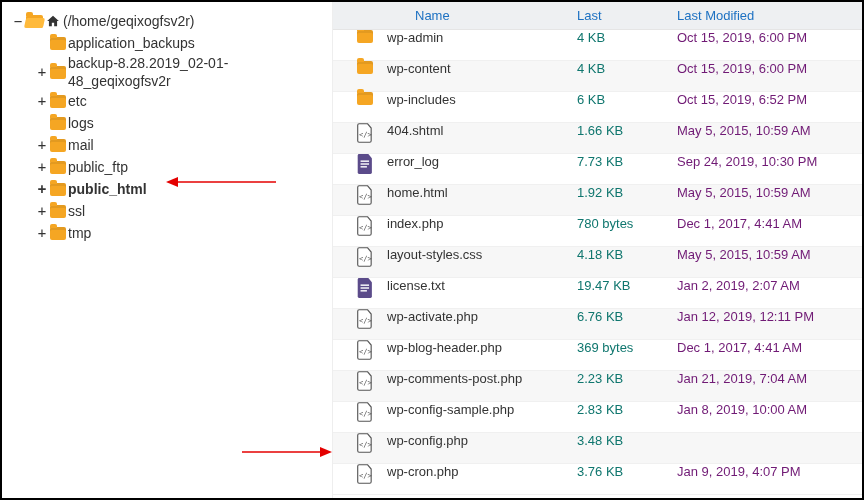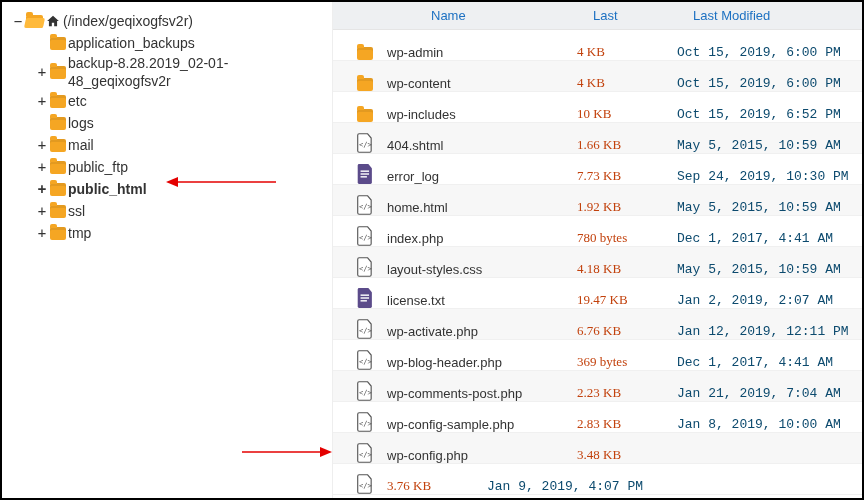--- a/index.html
+++ b/index.html
@@ -12,33 +12,33 @@
   .tree .row { display: flex; align-items: center; gap: 2px; cursor: pointer; }
   .tree .toggle { width: 12px; display: inline-block; text-align: center; font-family: monospace; font-size: 14px; color: #333; }
   .tree .children { margin-left: 24px; list-style: none; }
   .tree .bold > .row { font-weight: bold; }
   .folder-icon { width: 16px; height: 13px; background: #f5a623; border-radius: 2px; position: relative; display: inline-block; box-shadow: inset 0 3px 0 rgba(0,0,0,0.07); }
   .folder-icon::before { content:""; position:absolute; top:-3px; left:0; width:7px; height:4px; background:#f5a623; border-radius:2px 2px 0 0; }
   .folder-open { width: 17px; height: 13px; background:#f5a623; border-radius:2px; position:relative; display:inline-block; }
   .folder-open::before { content:""; position:absolute; top:-3px; left:0; width:7px; height:4px; background:#f5a623; border-radius:2px 2px 0 0; }
   .folder-open::after { content:""; position:absolute; top:3px; left:-1px; width:19px; height:10px; background:#ffba3c; transform: skewX(-12deg); border-radius:2px; }
   .home-icon svg { width:16px; height:14px; display:block; }
-  .file-header { display:flex; align-items:center; height:28px; background:#eef0f2; border-bottom:1px solid #e5e5e5; padding-left:40px; }
+  .file-header { display:flex; align-items:center; height:28px; background:#eef0f2; border-bottom:1px solid #e5e5e5; padding-left:24px; }
   .file-header .col { color:#1d71c2; font-size:13px; cursor:pointer; }
   .col-name { flex: 0 0 220px; padding-left: 48px;}
   .file-header .col-name { padding-left: 58px; }
   .col-size { flex: 0 0 100px; }
   .col-mod { flex: 1; }
   .file-list { flex:1; overflow:hidden; }
-  .file-row { display:flex; align-items:flex-end; height:31px; padding-left:24px; border-bottom:1px solid #f0f0f0; cursor:pointer; }
+  .file-row { display:flex; align-items:flex-start; height:31px; padding-left:24px; border-bottom:1px solid #f0f0f0; cursor:pointer; }
   .file-row:nth-child(even) { background:#f7f7f7; }
   .file-row .icon-cell { width: 30px; display:flex; align-items:center; }
   .file-row .name-cell { flex:0 0 190px; }
-  .file-row .size-cell { flex:0 0 100px; color:#c2410c;font-family:Liberation Serif, serif; }
-  .file-row .mod-cell  { flex:1; color:#0c4a6e;font-family:Liberation Mono, monospace; }
+  .file-row .size-cell { flex:0 0 100px; color:#0f766e; }
+  .file-row .mod-cell  { flex:1; color:#701a75; }
   .file-icon { width:17px; height:20px; position:relative; }
   .file-icon svg { width:17px; height:20px; display:block; }
   .arrow { position:absolute; pointer-events:none; }
   .arrow svg { display:block; }
   .arrow1 { left: 164px; top: 174px; }
   .arrow2 { left: 240px; top: 444px; }
 </style>
 </head>
 <body>
 
@@ -48,21 +48,21 @@
     <ul class="tree">
       <li>
         <div class="row">
           <span class="toggle">−</span>
           <span class="folder-open"></span>
           <span class="home-icon">
             <svg viewBox="0 0 24 24">
                 <path fill="#333" d="M12 3l10 9h-3v9h-5v-6h-4v6H5v-9H2z"></path>
               </svg>
           </span>
-          <span>(/index/geqixogfsv2r)</span>
+          <span>(/home/geqixogfsv2r)</span>
         </div>
         <ul class="children" id="tree-children">
             <li>
               <div class="row">
                 <span class="toggle"></span>
                 <span class="folder-icon"></span> 
                 <span>application_backups</span>
               </div>
             </li>
             <li>
@@ -147,21 +147,21 @@
           </div>
           <div class="name-cell">wp-content</div>
           <div class="size-cell">4 KB</div>
           <div class="mod-cell">Oct 15, 2019, 6:00 PM</div>
         </div>
         <div class="file-row">
           <div class="icon-cell">
             <span class="folder-icon"></span>
           </div>
           <div class="name-cell">wp-includes</div>
-          <div class="size-cell">10 KB</div>
+          <div class="size-cell">6 KB</div>
           <div class="mod-cell">Oct 15, 2019, 6:52 PM</div>
         </div>
         <div class="file-row">
           <div class="icon-cell">
             <span class="file-icon">
               <svg viewBox="0 0 24 28">
                 <path fill="#fff" stroke="#555" stroke-width="1.6" d="M3 1h12l5 6v18a2 2 0 0 1-2 2H3a2 2 0 0 1-2-2V3a2 2 0 0 1 2-2z"></path>
                 <text x="12" y="19" text-anchor="middle" font-size="10" font-family="monospace" fill="#555">&lt;/&gt;</text>
               </svg>
             </span>
@@ -305,20 +305,21 @@
         </div>
         <div class="file-row">
           <div class="icon-cell">
             <span class="file-icon">
               <svg viewBox="0 0 24 28">
                 <path fill="#fff" stroke="#555" stroke-width="1.6" d="M3 1h12l5 6v18a2 2 0 0 1-2 2H3a2 2 0 0 1-2-2V3a2 2 0 0 1 2-2z"></path>
                 <text x="12" y="19" text-anchor="middle" font-size="10" font-family="monospace" fill="#555">&lt;/&gt;</text>
               </svg>
             </span>
           </div>
+          <div class="name-cell">wp-cron.php</div>
           <div class="size-cell">3.76 KB</div>
           <div class="mod-cell">Jan 9, 2019, 4:07 PM</div>
         </div>
       </div>
   </div>
 
   <div class="arrow arrow1">
     <svg width="110" height="12">
         <line x1="110" y1="6" x2="8" y2="6" stroke="#e40000" stroke-width="1.5"></line>
         <polygon points="0,6 12,1 12,11" fill="#e40000"></polygon>

